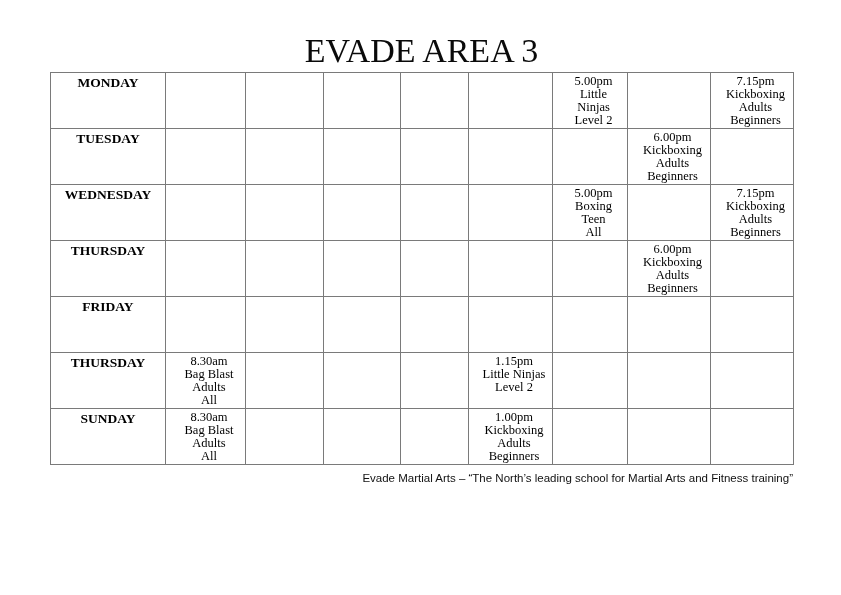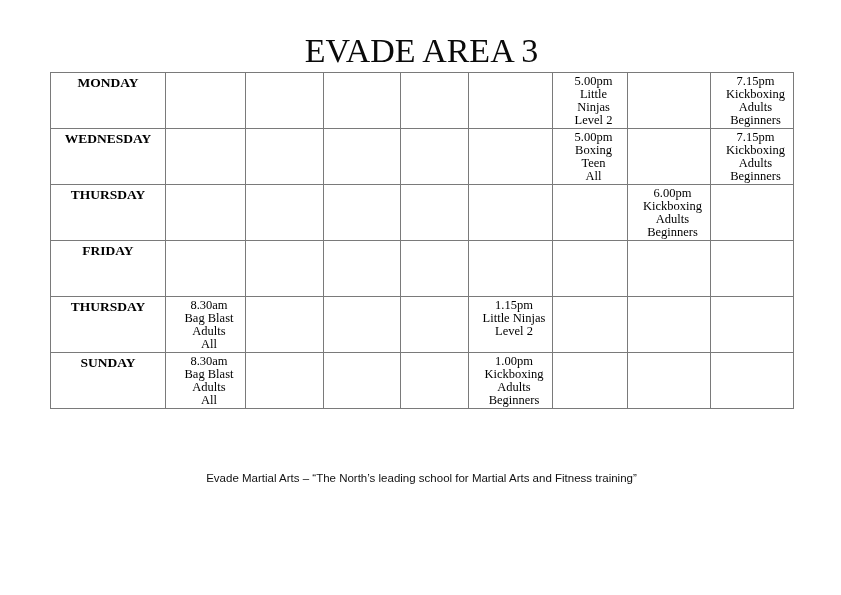--- a/index.html
+++ b/index.html
@@ -60,21 +60,21 @@
     line-height: 13px;
     font-family: "Liberation Serif", serif;
     white-space: nowrap;
     padding-left: 7px;
   }
   .footer {
     position: absolute;
     left: 50px;
     top: 470px;
     width: 743px;
-    text-align: center;
+    text-align: right;
     font-family: "Liberation Sans", sans-serif;
     font-size: 11.5px;
     line-height: 16px;
     color: #111111;
   }
 </style>
 </head>
 <body>
 
 <div class="page">
@@ -109,20 +109,36 @@
           </td>
           <td></td>
           <td>
             <div class="cell-line">7.15pm</div>
             <div class="cell-line">Kickboxing</div>
             <div class="cell-line">Adults</div>
             <div class="cell-line">Beginners</div>
           </td>
         </tr>
         <tr>
+          <td class="day">TUESDAY</td>
+          <td></td>
+          <td></td>
+          <td></td>
+          <td></td>
+          <td></td>
+          <td></td>
+          <td>
+            <div class="cell-line">6.00pm</div>
+            <div class="cell-line">Kickboxing</div>
+            <div class="cell-line">Adults</div>
+            <div class="cell-line">Beginners</div>
+          </td>
+          <td></td>
+        </tr>
+        <tr>
           <td class="day">WEDNESDAY</td>
           <td></td>
           <td></td>
           <td></td>
           <td></td>
           <td></td>
           <td>
             <div class="cell-line">5.00pm</div>
             <div class="cell-line">Boxing</div>
             <div class="cell-line">Teen</div>

